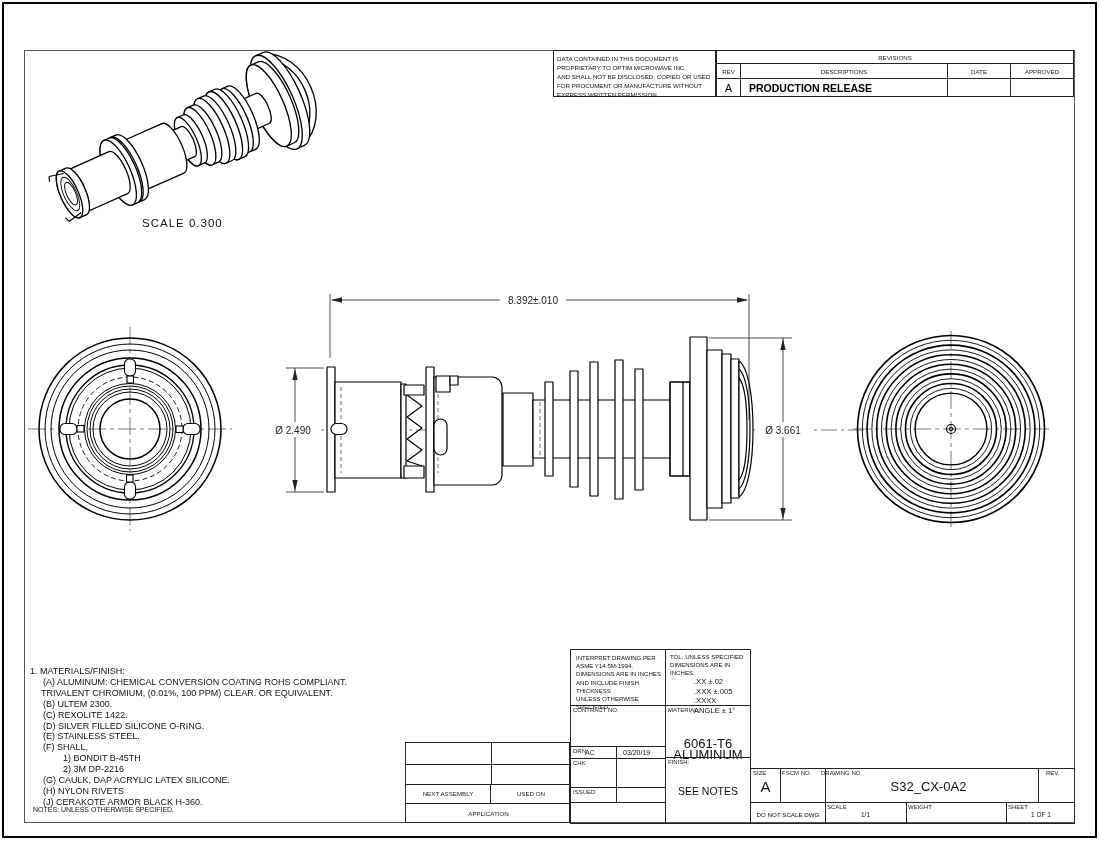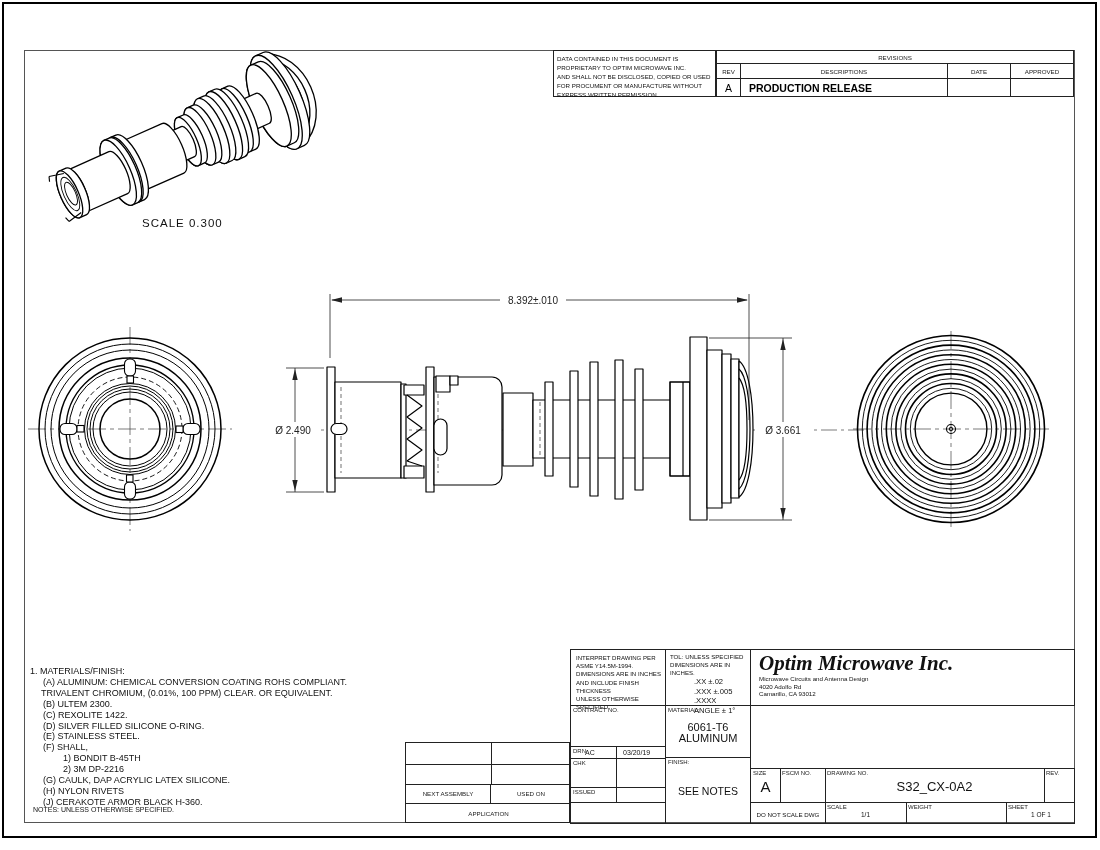--- a/index.html
+++ b/index.html
@@ -22,21 +22,21 @@
   .notes .i1{margin-left:13px;} .notes .i2{margin-left:11px;} .notes .i3{margin-left:33px;}
   .notes-footer{left:33px;top:806px;font-size:7px;}
   
   .tb{border:1px solid #222;font-size:6.2px;}
   .lbl{position:absolute;top:1px;left:2px;font-size:6px;color:#222;white-space:nowrap;}
   .interp{left:570px;top:649px;width:96px;height:57px;padding:4px 0 0 5px;font-size:6.1px;line-height:8.2px;}
   .tol{left:665px;top:649px;width:86px;height:57px;padding:3px 0 0 4px;font-size:6.1px;line-height:8px;}
   .tol .big{font-size:7.6px;line-height:9.6px;margin-left:24px;}
   .contract{left:570px;top:705px;width:96px;height:42px;}
   .material{left:665px;top:705px;width:86px;height:53px;text-align:center;}
-  .material .val{margin-top:16px;font-size:11px;line-height:11px;}
+  .material .val{margin-top:32px;font-size:13px;line-height:11px;}
   .finish{left:665px;top:757px;width:86px;height:67px;text-align:center;}
   .finish .val{margin-top:27px;font-size:10.5px;}
   .sign{left:570px;width:96px;}
   .signcellL{position:absolute;left:0;top:0;width:45px;height:100%;border-right:1px solid #222;}
   .company{left:750px;top:649px;width:325px;height:57px;padding:2px 0 0 8px;}
   .company .name{font-family:"Liberation Serif",serif;font-style:italic;font-weight:bold;font-size:21px;line-height:23px;}
   .company .small{font-size:6.2px;line-height:7.6px;}
   .titlebox{left:750px;top:705px;width:325px;height:64px;text-align:center;font-size:10.2px;line-height:15px;padding-top:2px;}
   .bigA{font-size:15px;text-align:center;margin-top:9px;}
   .dwgno{position:absolute;left:0;right:0;top:10px;text-align:center;font-size:13px;}
@@ -314,37 +314,31 @@
         <span class="lbl">ISSUED</span>
       </div>
   </div>
   <div class="abs tb sign" style="top:802px;height:22px;"></div>
 
   <div class="abs tb finish">
     <span class="lbl">FINISH:</span>
     <div class="val">SEE NOTES</div>
   </div>
 
-  <div class="abs tb company">
-    <div class="name">Optim Microwave Inc.</div>
-    <div class="small">Microwave Circuits and Antenna Design</div>
-    <div class="small">4020 Adolfo Rd</div>
-    <div class="small">Camarillo, CA 93012</div>
-  </div>
 
 
   <div class="abs tb" style="left:750px;top:768px;width:325px;height:35px;">
     <div style="position:absolute;left:0;top:0;width:29px;height:100%;border-right:1px solid #222;">
       <span class="lbl">SIZE</span>
       <div class="bigA">A</div>
     </div>
     <div style="position:absolute;left:29px;top:0;width:45px;height:100%;border-right:1px solid #222;">
       <span class="lbl">FSCM NO.</span>
     </div>
-    <div style="position:absolute;left:74px;top:0;width:219px;height:100%;border-right:1px solid #222;">
+    <div style="position:absolute;left:68px;top:0;width:219px;height:100%;border-right:1px solid #222;">
       <span class="lbl">DRAWING NO.</span>
       <div class="dwgno">S32_CX-0A2</div>
     </div>
     <div style="position:absolute;left:293px;top:0;width:32px;height:100%;">
       <span class="lbl">REV.</span>
     </div>
   </div>
 
   <div class="abs tb" style="left:750px;top:802px;width:325px;height:22px;">
     <div style="position:absolute;left:0;top:0;width:74px;height:100%;border-right:1px solid #222;">

